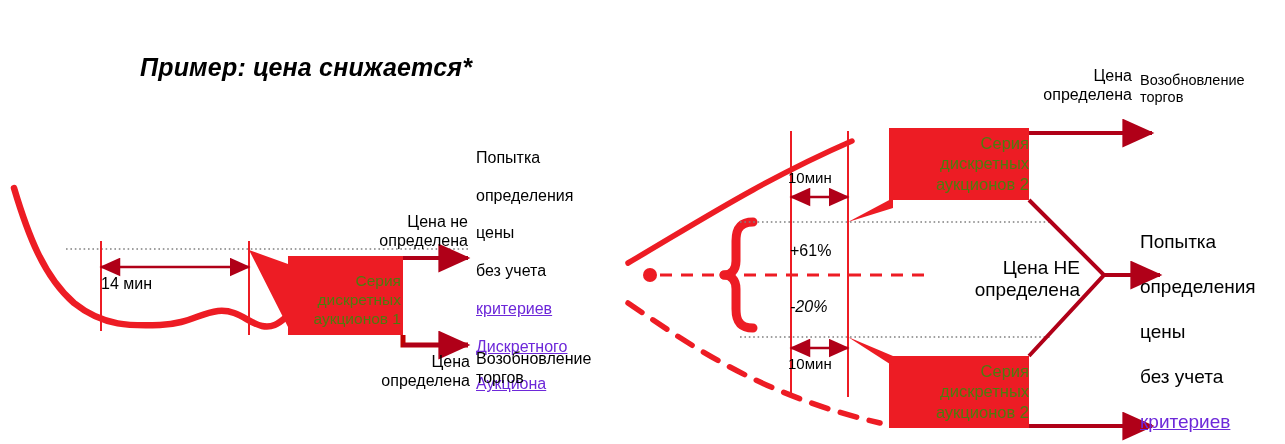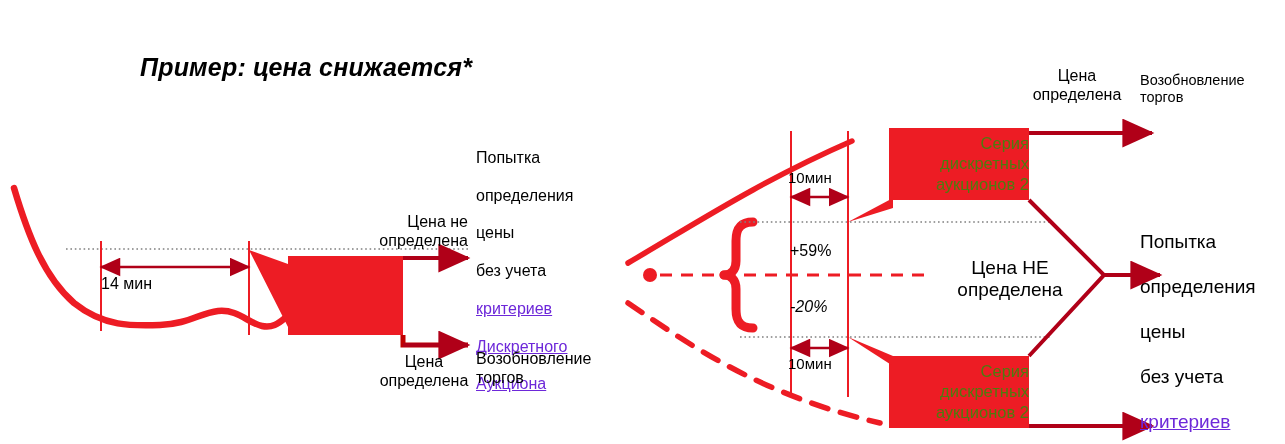--- a/index.html
+++ b/index.html
@@ -35,21 +35,21 @@
   }
   .title {
     font-style: italic;
     font-weight: bold;
     font-size: 25px;
     letter-spacing: 0.2px;
   }
   .lbl-sm  { font-size: 14.5px; }
   .lbl-md  { font-size: 16px; }
   .lbl-lg  { font-size: 19px; }
-  .center  { text-align: center; }
+  .center  { text-align: right; }
   .right   { text-align: right; }
   .link {
     color: #6d28d9;
     text-decoration: underline;
     display: block;
   }
   .boxtext {
     position: absolute;
     color: #4d7c0f;
     text-align: right;
@@ -141,20 +141,23 @@
 
     <path d="M1029,155 L1104,230 L1029,311" fill="none" stroke="#B00018" stroke-width="4"></path>
     <line x1="1104" y1="230" x2="1160" y2="230" stroke="#B00018" stroke-width="4" marker-end="url(#ahDark)"></line>
   </svg>
 
   <div class="txt title" style="left:140px; top:8px;">Пример: цена снижается*</div>
 
 
   <div class="meas" style="left:101px; top:230px; width:148px;">14 мин</div>
 
+  <div class="boxtext" style="left:289px; top:226px; width:112px;">Серия
+дискретных
+аукционов 1</div>
 
   <div class="txt lbl-md right" style="left:358px; top:168px; width:110px;">Цена не
 определена</div>
 
   <div class="txt lbl-md" style="left:476px; top:85px;">
     <span style="display:block">Попытка</span>
     <span style="display:block">определения</span>
     <span style="display:block">цены</span>
     <span style="display:block">без учета</span>
     <a class="link" href="#">критериев</a>
@@ -168,21 +171,21 @@
   <div class="txt lbl-md" style="left:476px; top:305px;">Возобновление
 торгов</div>
 
   <div class="txt lbl-md center" style="left:1022px; top:22px; width:110px;">Цена
 определена</div>
   <div class="txt lbl-sm" style="left:1140px; top:27px;">Возобновление
 торгов</div>
 
   <div class="meas small" style="left:788px; top:124px; width:62px;">10мин</div>
 
-  <div class="meas" style="left:790px; top:197px; width:62px;">+59%</div>
+  <div class="meas" style="left:790px; top:197px; width:62px;">+61%</div>
   <div class="meas" style="left:790px; top:253px; width:62px;font-style:italic;">-20%</div>
 
   <div class="meas small" style="left:788px; top:310px; width:62px;">10мин</div>
 
   <div class="boxtext big" style="left:889px; top:88px; width:140px;">Серия
 дискретных
 аукционов 2</div>
 
   <div class="boxtext big" style="left:889px; top:316px; width:140px;">Серия
 дискретных

